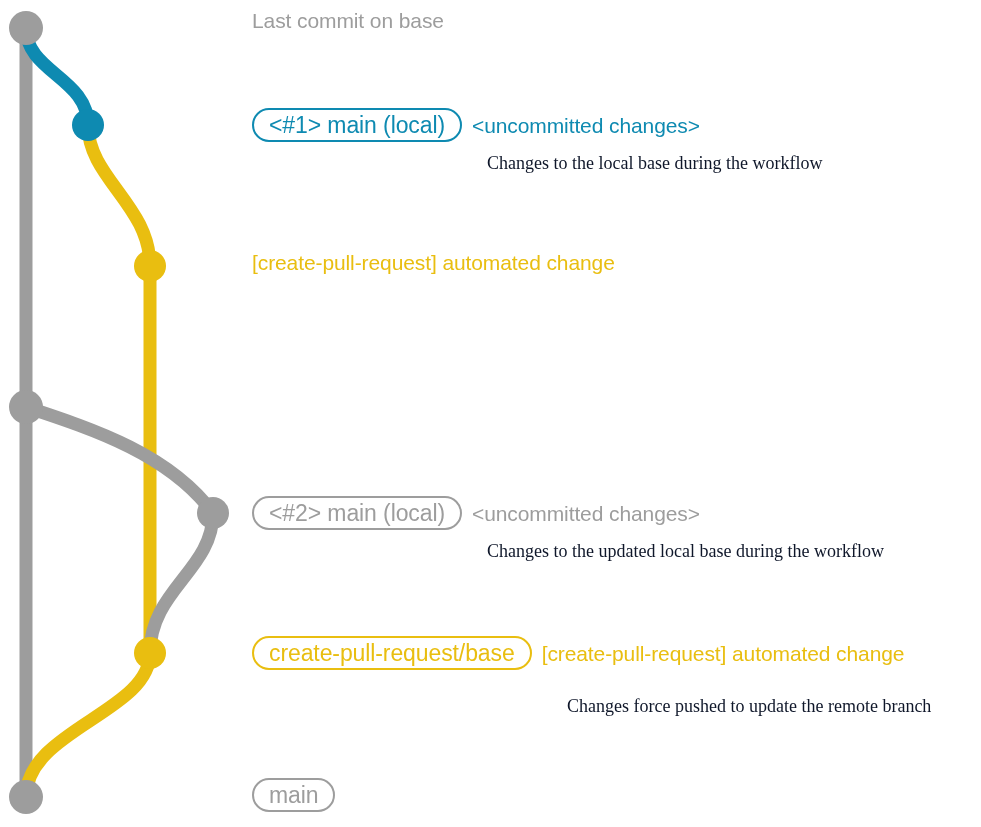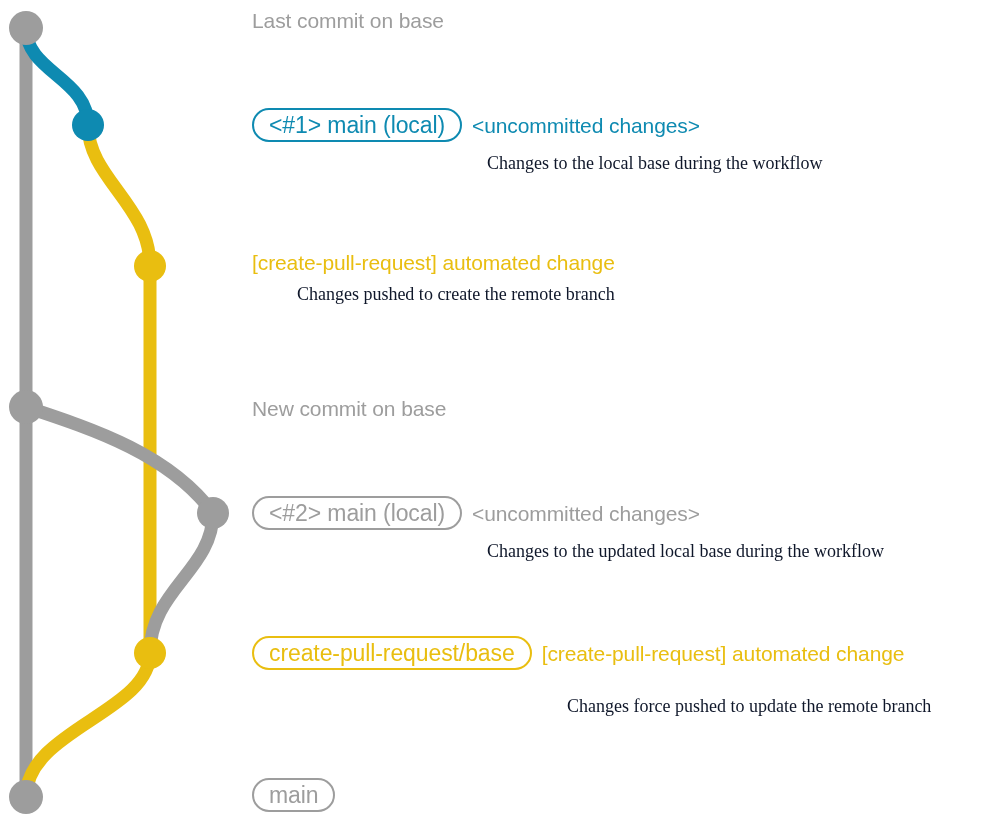--- a/index.html
+++ b/index.html
@@ -140,28 +140,22 @@
       <span class="pill c-blue">&lt;#1&gt; main (local)</span>
       <span class="subject c-blue">&lt;uncommitted changes&gt;</span>
     </div>
     <div class="caption">Changes to the local base during the workflow</div>
   </div>
 
   <div class="row" id="row-automated-1">
     <div class="headline">
       <span class="subject c-yellow">[create-pull-request] automated change</span>
     </div>
-    <div class="caption">Changes pushed to create the remote branch</div>
   </div>
 
-  <div class="row" id="row-new-commit">
-    <div class="headline">
-      <span class="subject c-gray">New commit on base</span>
-    </div>
-  </div>
 
   <div class="row" id="row-local-2">
     <div class="headline">
       <span class="pill c-gray">&lt;#2&gt; main (local)</span>
       <span class="subject c-gray">&lt;uncommitted changes&gt;</span>
     </div>
     <div class="caption">Changes to the updated local base during the workflow</div>
   </div>
 
   <div class="row" id="row-patch">

